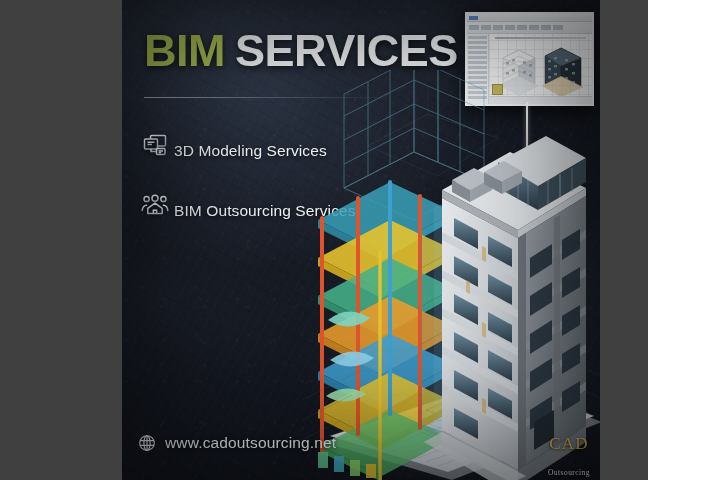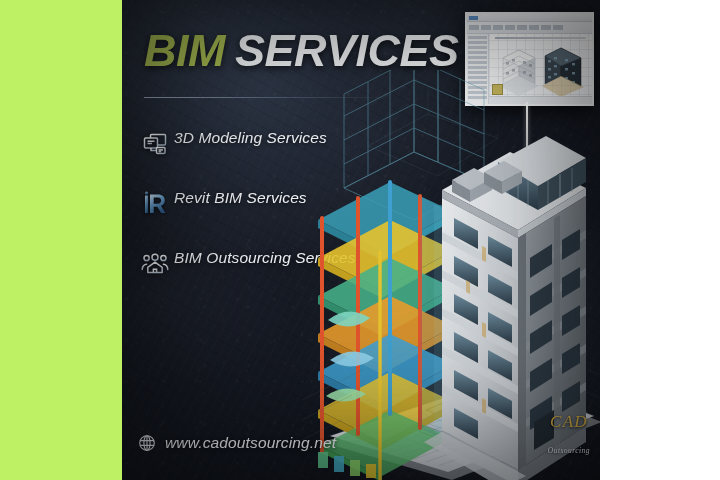--- a/index.html
+++ b/index.html
@@ -9,24 +9,23 @@
   }
   body {
     width: 720px;
     height: 480px;
     overflow: hidden;
     font-family: "Liberation Sans", sans-serif;
   }
 
   #stage {
     position: relative;
-    width: 600px;
+    width: 648px;
     height: 480px;
-    background: #bef264;
-    font-style: italic;
+    background: #404040;
   }
 
   
   #poster {
     position: absolute;
     left: 122px;
     top: 0px;
     width: 478px;
     height: 480px;
     overflow: hidden;
@@ -104,21 +103,21 @@
 
   
   #services {
     position: absolute;
     left: 14px;
     top: 126px;
     width: 230px;
   }
   .svc {
     display: flex;
-    align-items: flex-start;
+    align-items: flex-end;
     margin-bottom: 24px;
     min-height: 36px;
   }
   .svc-ico {
     flex: 0 0 38px;
     width: 38px;
     height: 34px;
     display: flex;
     align-items: center;
     justify-content: center;
@@ -149,21 +148,21 @@
     color: #eceff2;
     font-size: 15.5px;
     letter-spacing: .15px;
     text-shadow: 0 1px 4px rgba(0,0,0,.75);
   }
 
   
   #logo {
     position: absolute;
     right: 10px;
-    bottom: 26px;
+    bottom: 4px;
     text-align: center;
     line-height: 1;
   }
   #logo .cad {
     font-family: "Liberation Serif", serif;
     color: #e0b747;
     font-size: 17px;
     letter-spacing: 1.2px;
     text-shadow: 0 1px 3px rgba(0,0,0,.85);
   }
@@ -309,39 +308,20 @@
               <path d="M5.5 9.2h7M5.5 11.6h4.5"></path>
               <path d="M9 16v2.4h5"></path>
               <rect x="14.5" y="15.5" width="8.5" height="6" rx="1" fill="#171b24"></rect>
               <path d="M16.6 18h4.4M16.6 19.8h2.6"></path>
             </g>
           </svg>
         </div>
         <div class="svc-label">3D Modeling Services</div>
       </div>
 
-      <div class="svc">
-        <div class="svc-ico">
-          <svg width="26" height="26" viewBox="0 0 26 26">
-            <defs>
-              <linearGradient id="rg" x1="0" y1="0" x2="0.6" y2="1">
-                <stop offset="0" stop-color="#cfe4f5"></stop>
-                <stop offset="45%" stop-color="#6ea3cf"></stop>
-                <stop offset="100%" stop-color="#2f5e8c"></stop>
-              </linearGradient>
-            </defs>
-            <g fill="url(#rg)">
-              <rect x="3" y="4.5" width="3.1" height="17.5" rx=".4"></rect>
-              <circle cx="4.6" cy="2" r="1.5"></circle>
-              <path d="M8 3.4h8.2c4.1 0 6.6 2.3 6.6 5.9 0 2.7-1.4 4.7-3.8 5.5L23.4 22h-4.3l-3.8-6.2h-3.6V22H8V3.4zm3.7 3.1v6.2h4.2c2 0 3.2-1.1 3.2-3.1s-1.2-3.1-3.2-3.1h-4.2z"></path>
-            </g>
-          </svg>
-        </div>
-        <div class="svc-label">Revit BIM Services</div>
-      </div>
 
       <div class="svc">
         <div class="svc-ico">
           <svg width="28" height="24" viewBox="0 0 28 24">
             <defs>
               <linearGradient id="pg" x1="0" y1="0" x2="0.4" y2="1">
                 <stop offset="0" stop-color="#ffffff"></stop>
                   <stop offset="1" stop-color="#b9c6d4"></stop>
               </linearGradient>
             </defs>

